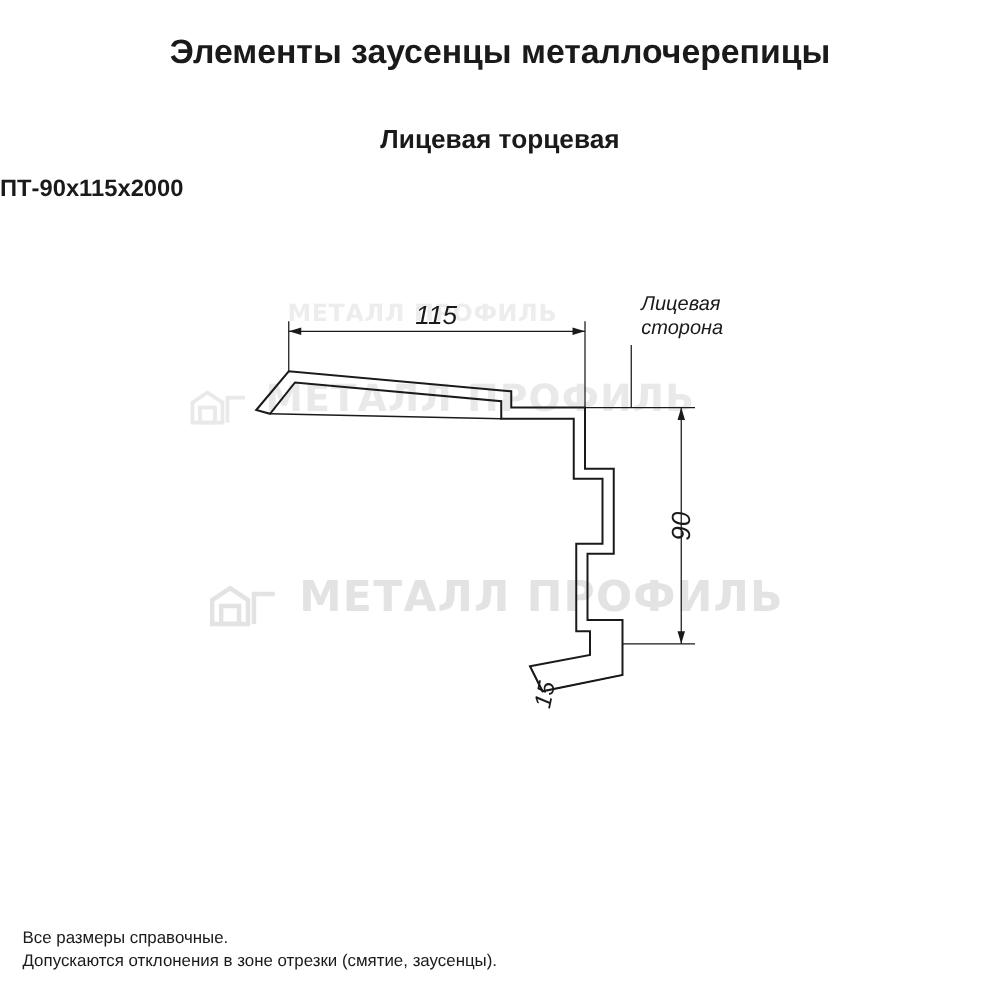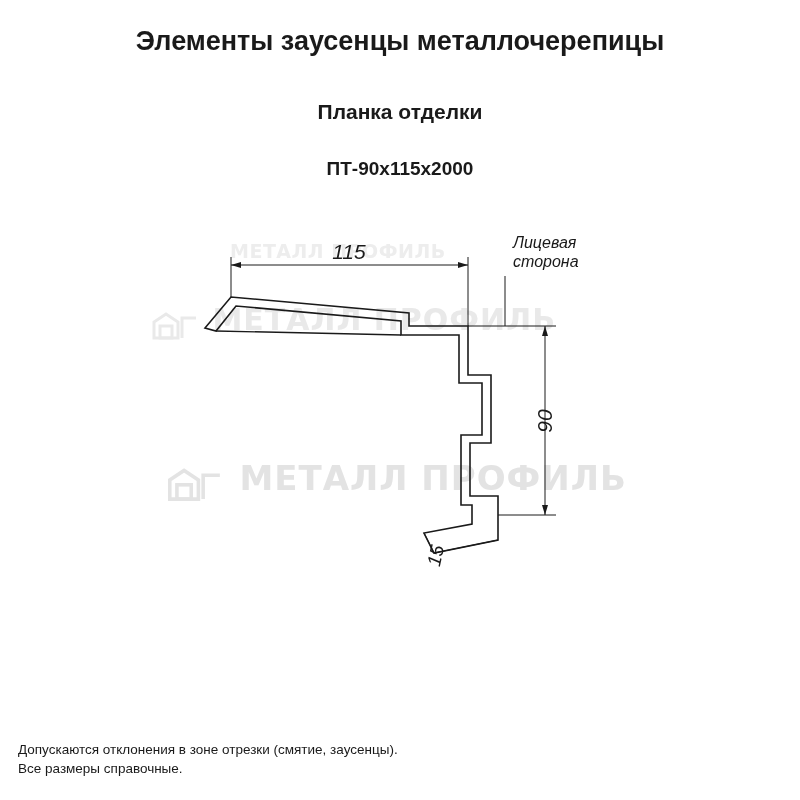--- a/index.html
+++ b/index.html
@@ -36,24 +36,23 @@
     width: 800px;
     text-align: center;
     font-size: 21px;
     font-weight: bold;
   }
   .code {
     position: absolute;
     top: 141px;
     left: 0;
     width: 800px;
-    text-align: center;
+    text-align: left;
     font-size: 19px;
     font-weight: bold;
-    margin-top: 17px;
   }
   .drawing {
     position: absolute;
     top: 185px;
     left: 0;
     width: 800px;
     height: 470px;
     font-style: italic;
   }
   .footer {
@@ -115,21 +114,21 @@
   <div class="wm" style="left:165px; top:455px;">
     <svg class="wm-logo" style="position:relative; left:0; top:8px; display:inline-block; vertical-align:middle; width:62px; height:46px;" viewBox="0 0 52 38">
       <path d="M4 30 L4 14 L16 6 L28 14 L28 30 Z" fill="none" stroke="#e3e3e3" stroke-width="3"></path>
       <rect x="10" y="18" width="12" height="12" fill="none" stroke="#e3e3e3" stroke-width="3"></rect>
       <path d="M32 30 L32 10 L46 10" fill="none" stroke="#e3e3e3" stroke-width="3"></path>
     </svg>
     <span class="wm-text" style="display:inline-block; vertical-align:middle; margin-left:8px; font-size:34px; color:#e3e3e3;">МЕТАЛЛ ПРОФИЛЬ</span>
   </div>
 
   <div class="title">Элементы заусенцы металлочерепицы</div>
-  <div class="subtitle">Планка отделки</div>
+  <div class="subtitle">Лицевая торцевая</div>
   <div class="code">ПТ-90х115х2000</div>
 
   <div class="drawing">
     <svg width="800" height="470" viewBox="0 0 800 470">
 
       <g fill="none" stroke="#1a1a1a" stroke-width="1.6" stroke-linejoin="miter">
 
         <path d="M205,143 L231,112 L409,128 L409,141 L468,141 L468,190 L491,190 L491,258 L470,258 L470,311 L498,311 L498,355 L434,368 L424,348 L472,339 L472,320 L461,320 L461,250 L482,250 L482,198 L459,198 L459,150 L401,150 L401,136 L236,121 L216,146 Z"></path>
       </g>
 
@@ -166,17 +165,17 @@
 
       <g stroke="#1a1a1a" stroke-width="1" fill="none">
         <path d="M505,91 L505,141"></path>
       </g>
       <text x="513" y="63" font-size="16">Лицевая</text>
       <text x="513" y="82" font-size="16">сторона</text>
     </svg>
   </div>
 
   <div class="footer">
+    <div>Все размеры справочные.</div>
     <div>Допускаются отклонения в зоне отрезки (смятие, заусенцы).</div>
-    <div>Все размеры справочные.</div>
   </div>
 
 </div>
 
 </body></html>

